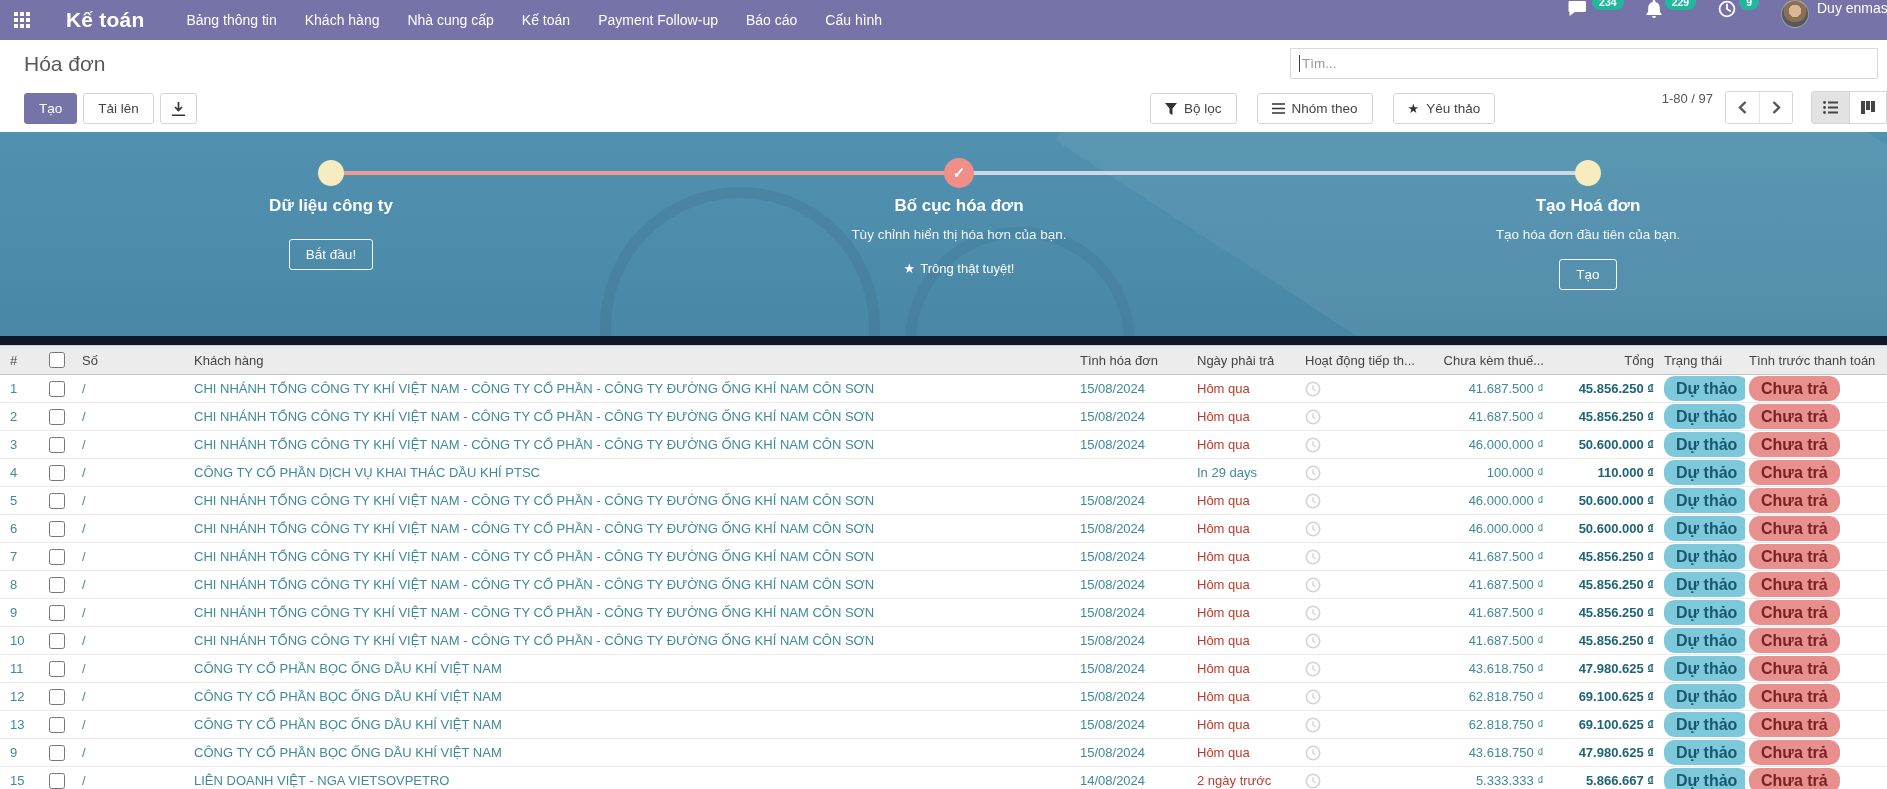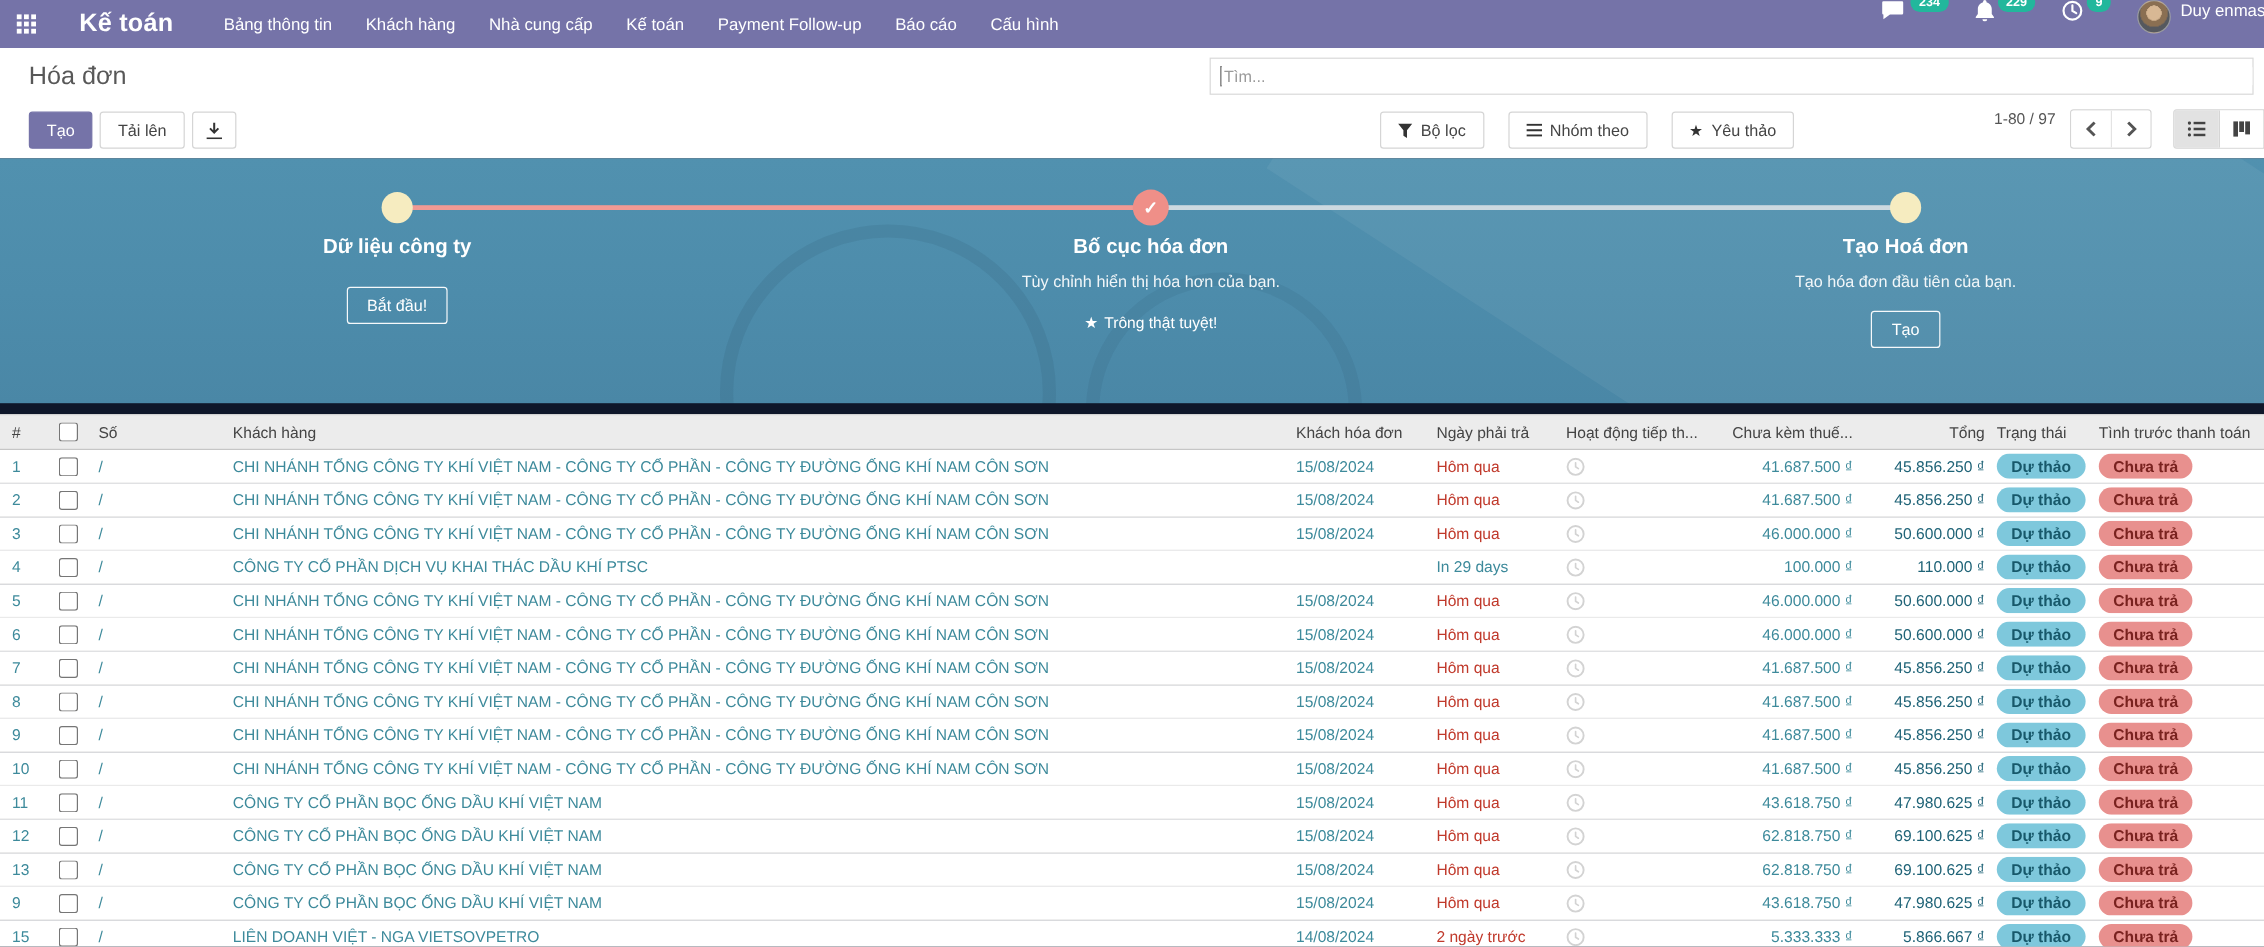--- a/index.html
+++ b/index.html
@@ -17,21 +17,21 @@
   .nav-right { position:absolute; right:0; top:0; height:100%; display:flex; align-items:flex-start; }
   .nav-ico-wrap { display:flex; align-items:center; margin-right:22px; cursor:pointer; }
   .nav-badge { background:var(--badge-green,#22b79c); color:#fff; font-size:10.5px; font-weight:bold; border-radius:9px; padding:2px 7px; margin-left:3px; transform:translateY(-7px); }
   .avatar { width:28px; height:28px; border-radius:50%; margin-right:8px; border:1px solid rgba(255,255,255,.4);
             background: radial-gradient(circle at 50% 38%, #d8b894 0 30%, #8a6f52 31% 55%, #55585e 56%); }
   .user-name { font-size:14px; color:#fff; white-space:nowrap; width:70px; overflow:hidden; }
 
   
   .control { position:relative; height:92px; background:#fff; }
   .page-title { position:absolute; left:24px; top:12px; font-size:21px; color:#585858; }
-  .search-box { position:absolute; right:9px; top:8px; width:870px; height:31px; border:1px solid #d9d9d9; background:#fff; display:flex; align-items:center; }
+  .search-box { position:absolute; right:9px; top:8px; width:588px; height:31px; border:1px solid #d9d9d9; background:#fff; display:flex; align-items:center; }
   .search-caret { width:1px; height:17px; background:#444; margin-left:8px; }
   .search-box input { border:none; outline:none; flex:1; font-size:13.5px; padding:0 6px 0 2px; color:#333; font-family:"Liberation Sans",sans-serif; }
   .search-box input::placeholder { color:#9a9a9a; }
   .btn-row { position:absolute; left:24px; bottom:8px; display:flex; }
   .btn { height:31px; display:inline-flex; align-items:center; padding:0 14px; font-size:13.5px; border-radius:3px; border:1px solid #d5d5d5; background:#fff; color:#444; cursor:pointer; margin-right:6px; white-space:nowrap; }
   .btn.primary { background:var(--navbar,#7573a8); border-color:var(--navbar,#7573a8); color:#fff; }
   .btn.icon-only { padding:0 11px; }
   .filter-row { position:absolute; left:1150px; bottom:8px; display:flex; }
   .filter-row .btn { margin-right:20px; }
   .btn .bico { margin-right:7px; display:inline-flex; align-items:center; }
@@ -76,23 +76,23 @@
   .chk { display:flex; justify-content:center; }
   .chk input { width:16px; height:16px; cursor:pointer; }
   .num { color:var(--teal,#3d8a9b); }
   .cust { color:var(--teal,#3d8a9b); }
   .date { color:var(--teal,#3d8a9b); padding-left:5px; }
   .due { padding-left:12px; }
   .due.overdue { color:var(--overdue-red,#c0392b); }
   .due.future { color:var(--teal,#3d8a9b); }
   .act { padding-left:15px; }
   .amt { text-align:right; padding-right:6px; color:var(--teal,#3d8a9b); }
-  .amt.total { color:#1f6377; font-weight:normal; }
+  .amt.total { color:#1f6377; font-weight:bold; }
   .h-right { text-align:right; padding-right:6px; }
-  .badge { display:inline-block; border-radius:11px; padding:3px 12px; font-size:13px; font-weight:bold; line-height:1.2; }
+  .badge { display:inline-block; border-radius:11px; padding:3px 12px; font-size:16px; font-weight:bold; line-height:1.2; }
   .badge.draft { background:var(--status-draft-bg,#7ec8dc); color:#17586a; }
   .badge.unpaid { background:var(--payment-unpaid-bg,#e8908e); color:#79221f; }
   svg { display:block; }
 </style>
 </head>
 <body>
 
 <div class="page">
 
   <div class="navbar">
@@ -253,21 +253,21 @@
   </div>
 
   <div class="table-zone">
     <div class="trow thead">
       <div class="c idx" style="color:#444">#</div>
       <div class="c chk">
           <input type="checkbox" style="">
         </div>
       <div class="c">Số</div>
       <div class="c">Khách hàng</div>
-      <div class="c hcol">Khách hóa đơn</div>
+      <div class="c hcol">Tình hóa đơn</div>
       <div class="c due" style="color:#444">Ngày phải trả</div>
       <div class="c act">Hoạt động tiếp th...</div>
       <div class="c h-right">Chưa kèm thuế...</div>
       <div class="c h-right">Tổng</div>
       <div class="c">Trạng thái</div>
       <div class="c">Tình trước thanh toán</div>
     </div>
     <div class="tbody">
         <div class="trow">
           <div class="c idx">1</div>

